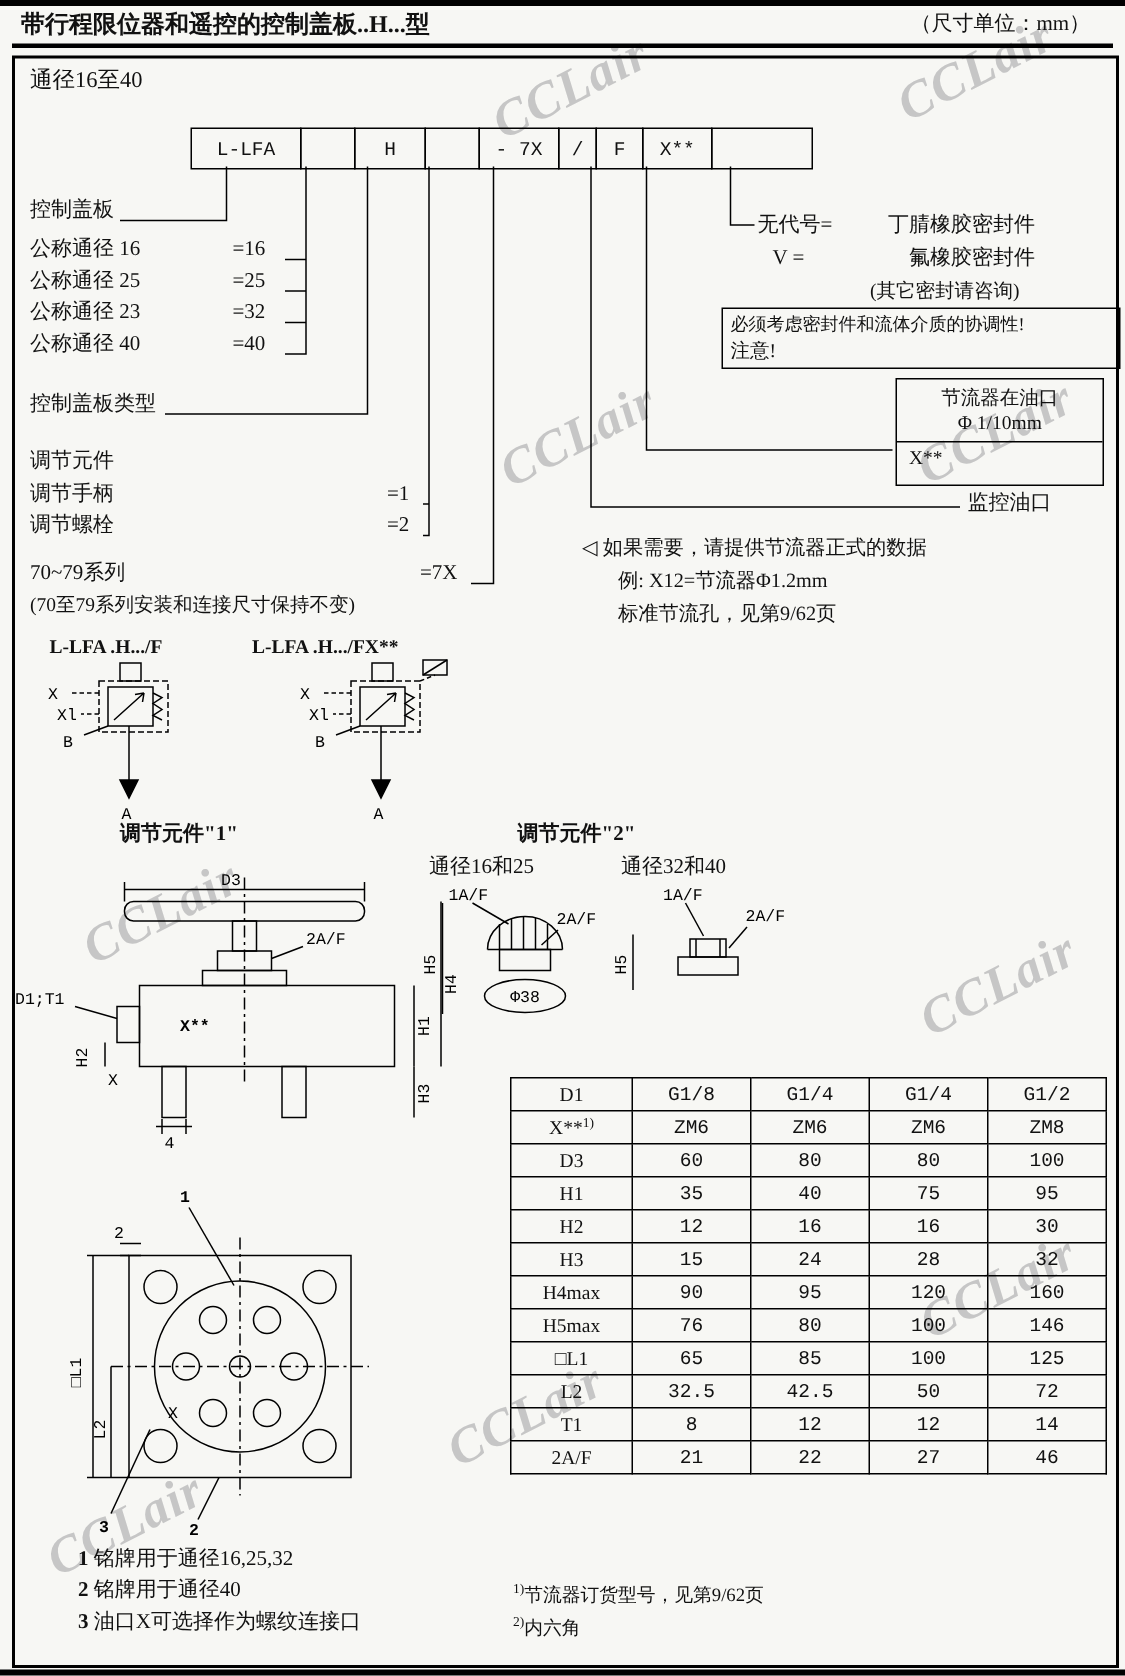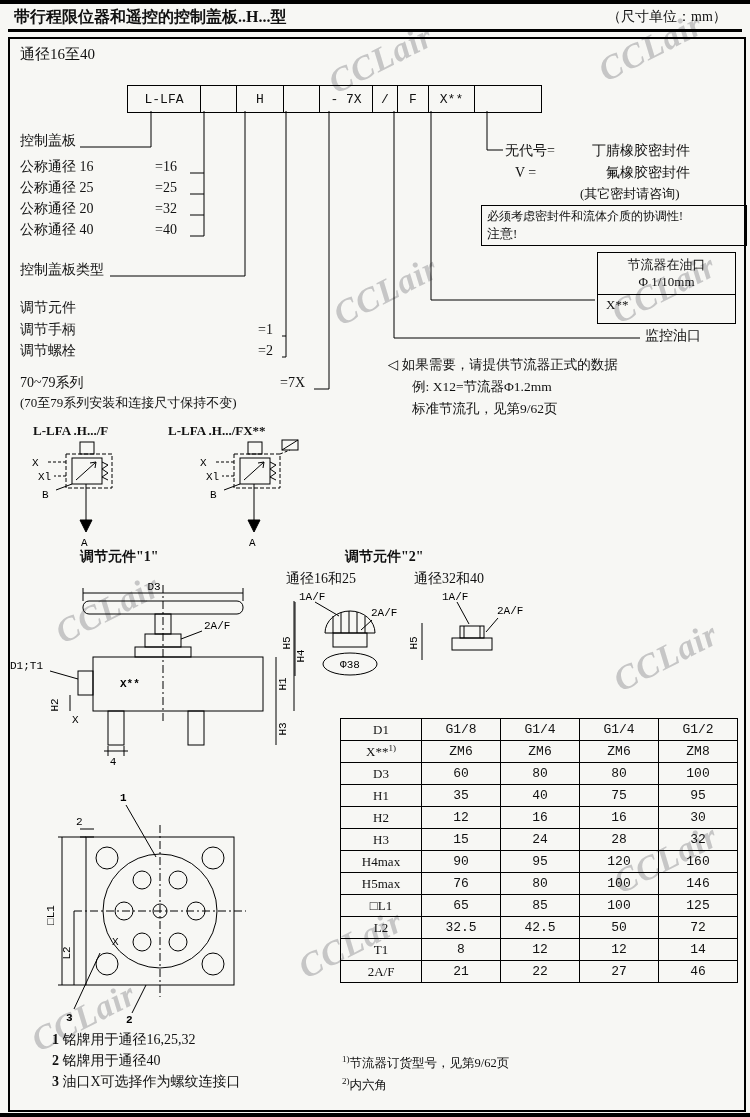--- a/index.html
+++ b/index.html
@@ -79,21 +79,21 @@
     <polyline points="431,111 431,300 595,300"></polyline>
     <polyline points="487,111 487,150 503,150"></polyline>
   </g>
 </svg>
 
 <div class="t" style="left:20px;top:133px">控制盖板</div>
 <div class="t" style="left:20px;top:159px">公称通径 16</div>
 <div class="t mono" style="left:155px;top:159px">=16</div>
 <div class="t" style="left:20px;top:180px">公称通径 25</div>
 <div class="t mono" style="left:155px;top:180px">=25</div>
-<div class="t" style="left:20px;top:201px">公称通径 20</div>
+<div class="t" style="left:20px;top:201px">公称通径 23</div>
 <div class="t mono" style="left:155px;top:201px">=32</div>
 <div class="t" style="left:20px;top:222px">公称通径 40</div>
 <div class="t mono" style="left:155px;top:222px">=40</div>
 <div class="t" style="left:20px;top:262px">控制盖板类型</div>
 <div class="t" style="left:20px;top:300px">调节元件</div>
 <div class="t" style="left:20px;top:322px">调节手柄</div>
 <div class="t mono" style="left:258px;top:322px">=1</div>
 <div class="t" style="left:20px;top:343px">调节螺栓</div>
 <div class="t mono" style="left:258px;top:343px">=2</div>
 <div class="t" style="left:20px;top:375px">70~79系列</div>

